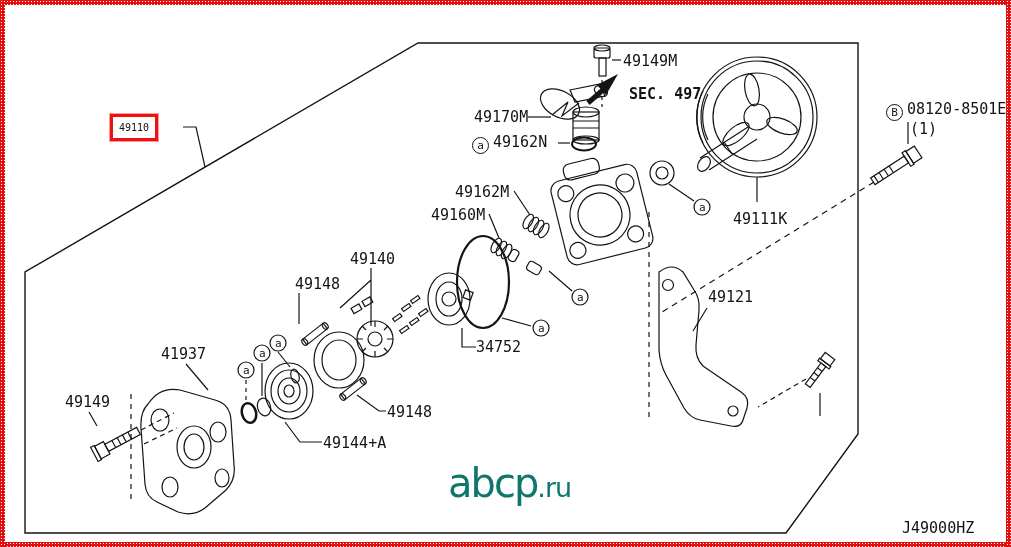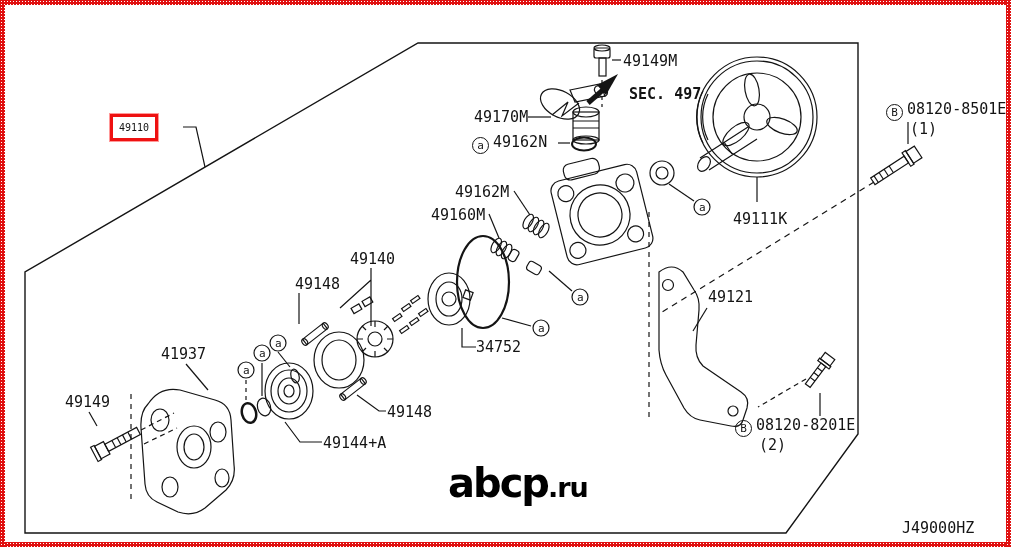--- a/index.html
+++ b/index.html
@@ -15,22 +15,22 @@
   #br{right:0;top:0;width:5px;height:547px;}
   svg{position:absolute;left:0;top:0;}
   .lbl{position:absolute;font-size:15px;line-height:17px;white-space:nowrap;letter-spacing:0px;}
   .sm{font-size:14px;}
   .circ{display:inline-block;width:15px;height:15px;border:1.5px solid #141414;border-radius:50%;
         font-size:11px;line-height:15px;text-align:center;vertical-align:-2px;margin-right:4px;}
   .dots{letter-spacing:1px;margin:0 2px 0 4px;}
   #box49110{position:absolute;left:110px;top:114px;border:3px solid #ee1111;background:#fff;
         padding:0 6px;font-size:10px;line-height:21px;box-shadow:0 0 0 1px #ff9999;}
   .qty{display:block;padding-left:24px;}
-  #watermark{position:absolute;left:448px;top:460px;color:#000000;
-        font-family:"DejaVu Sans","Liberation Sans",sans-serif;font-weight:bold;}
+  #watermark{position:absolute;left:448px;top:460px;color:#0f766e;
+        font-family:"DejaVu Sans","Liberation Sans",sans-serif;font-weight:normal;}
   #watermark .wm-main{font-size:40px;letter-spacing:-2px;}
   #watermark .wm-tld{font-size:27px;letter-spacing:-1px;}
   #diagcode{position:absolute;left:902px;top:519px;font-size:15px;}
 </style>
 </head>
 <body>
 
 <div id="stage">
 
   <svg width="1011" height="547" viewBox="0 0 1011 547" fill="none" stroke="#141414" stroke-width="1.2">
@@ -291,24 +291,20 @@
   <div class="lbl" style="left:323px;top:435px;text-align:right;">49144+A</div>
   <div class="lbl" style="left:476px;top:339px;">34752</div>
   <div class="lbl" style="left:733px;top:199px;margin-top:12px;">49111K</div>
   <div class="lbl" style="left:698px;top:289px;padding-left:10px;">49121</div>
 
   <div class="lbl" style="left:857px;top:101px;margin-left:29px;">
     <span class="circ">B</span><span>08120-8501E</span>
     <span class="qty">(1)</span>
   </div>
 
-  <div class="lbl" style="left:735px;top:417px;">
-    <span class="circ">B</span><span>08120-8201E</span>
-    <span class="qty">(2)</span>
-  </div>
 
   <div id="watermark">
     <span class="wm-main">abcp</span><span class="wm-tld">.ru</span>
   </div>
 
   <div id="diagcode">J49000HZ</div>
 
   <div class="border-strip" id="bt"></div>
   <div class="border-strip" id="bb"></div>
   <div class="border-strip" id="bl"></div>

